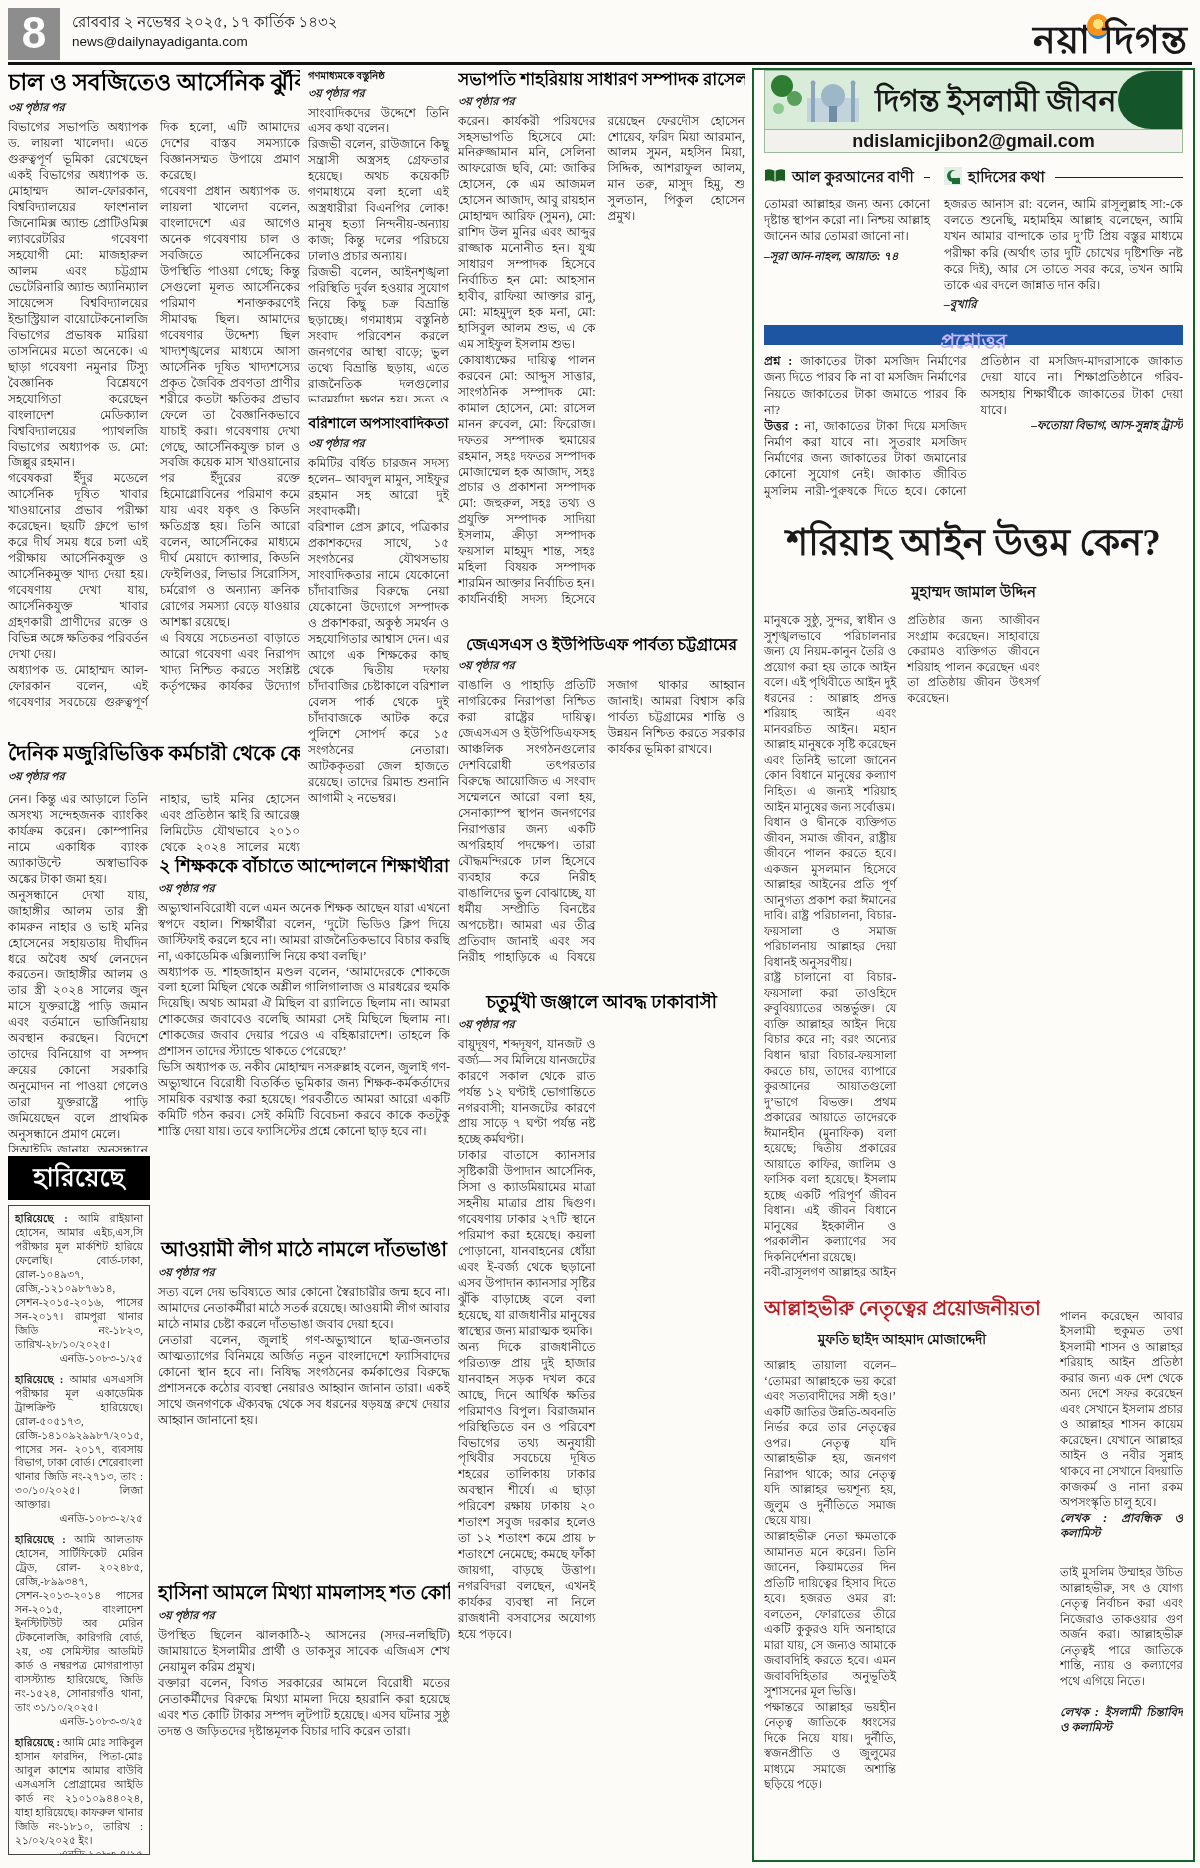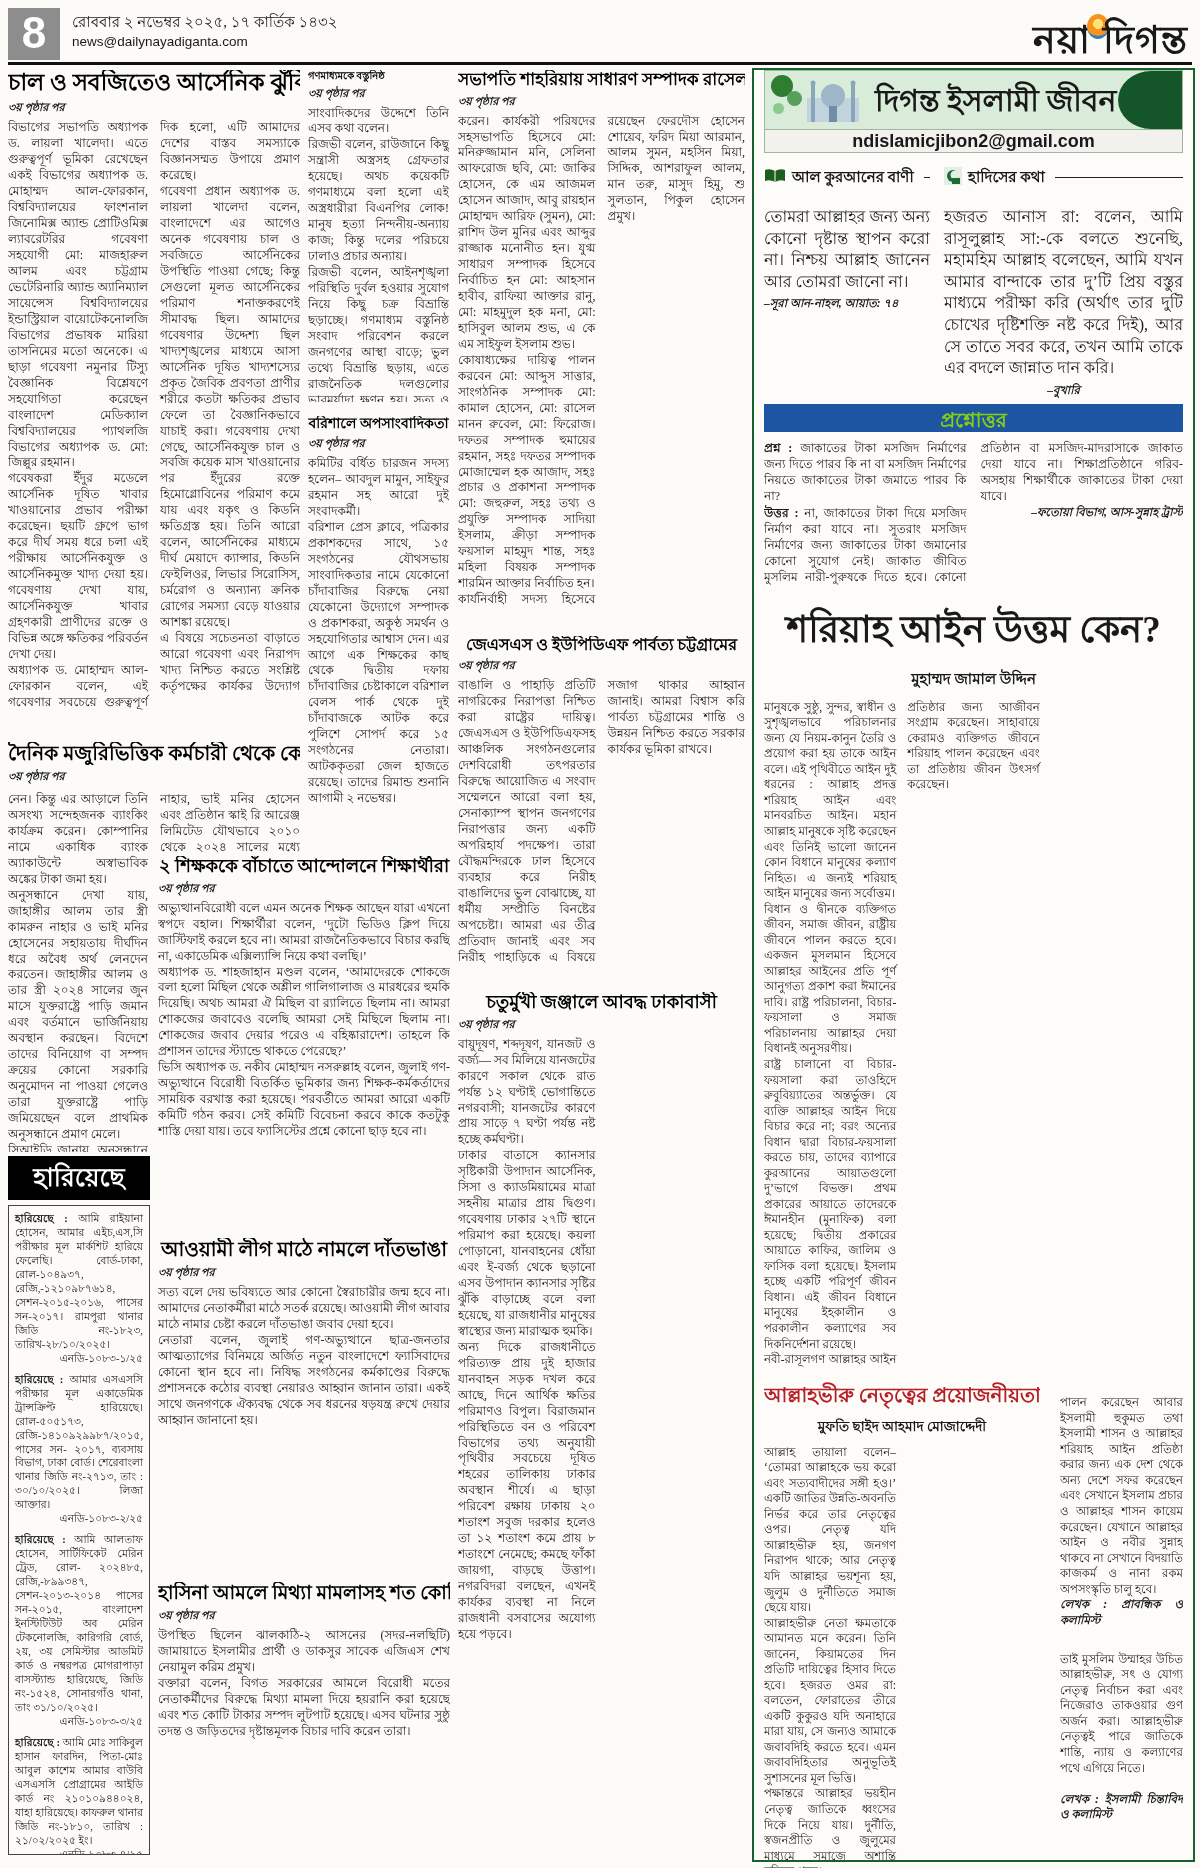--- a/index.html
+++ b/index.html
@@ -43,25 +43,25 @@
   .c1{left:6px;top:4px;width:22px;height:22px;background:#2e7d32;}
   .c2{left:22px;top:20px;width:15px;height:15px;background:#57a05b;}
   .c3{left:8px;top:32px;width:11px;height:11px;background:#8cc98f;}
   .mosque{position:absolute;left:40px;top:7px;}
   .isemail{height:22px;border:1px solid #9db89d;border-top:none;text-align:center;font-weight:bold;
            font-size:18px;line-height:22px;font-family:"Liberation Sans",sans-serif;background:#f2f1ee;}
   .qhrow{display:flex;gap:14px;margin-top:12px;}
   .qcol{width:166px;} .hcol{flex:1;}
   .qhhead{display:flex;align-items:center;gap:6px;font-weight:bold;font-size:15px;white-space:nowrap;text-align:center;}
   .dash{flex:1;border-top:1.5px solid #222;margin-left:4px;}
-  .qtext{font-size:16px;line-height:1.35;text-align:justify;margin-top:16px;white-space:pre-line;}
+  .qtext{font-size:12px;line-height:1.35;text-align:justify;margin-top:6px;white-space:pre-line;}
   .qref{font-weight:bold;font-style:italic;font-size:11.5px;margin-top:3px;}
-  .href{text-align:center;}
-  .qabanner{margin-top:3px;background:#1d55a3;color:#84cc16;font-size:20px;font-weight:bold;
-            text-align:center;height:28px;line-height:32px;}
+  .href{text-align:left;}
+  .qabanner{margin-top:10px;background:#1d55a3;color:#c4b5fd;font-size:20px;font-weight:bold;
+            text-align:center;height:20px;line-height:32px;}
   .qabody{margin-top:8px;column-count:2;column-gap:14px;column-fill:auto;height:148px;
           font-size:12px;line-height:1.35;text-align:justify;overflow:hidden;}
   .qaref{font-weight:bold;font-style:italic;font-size:11.5px;text-align:right;}
   .shtitle{margin-top:12px;font-size:37px;font-weight:bold;text-align:center;white-space:nowrap;overflow:hidden;}
   .shauthor{font-size:15px;font-weight:bold;text-align:center;margin-top:4px;}
   .shbody{margin-top:8px;height:676px;font-size:11.6px;line-height:1.34;text-align:justify;
           overflow:hidden;white-space:pre-line;}
   .botrow{display:flex;gap:20px;margin-top:4px;}
   .botleft{width:276px;}
   .botright{width:131px;font-size:11.6px;line-height:1.34;text-align:justify;overflow:hidden;

